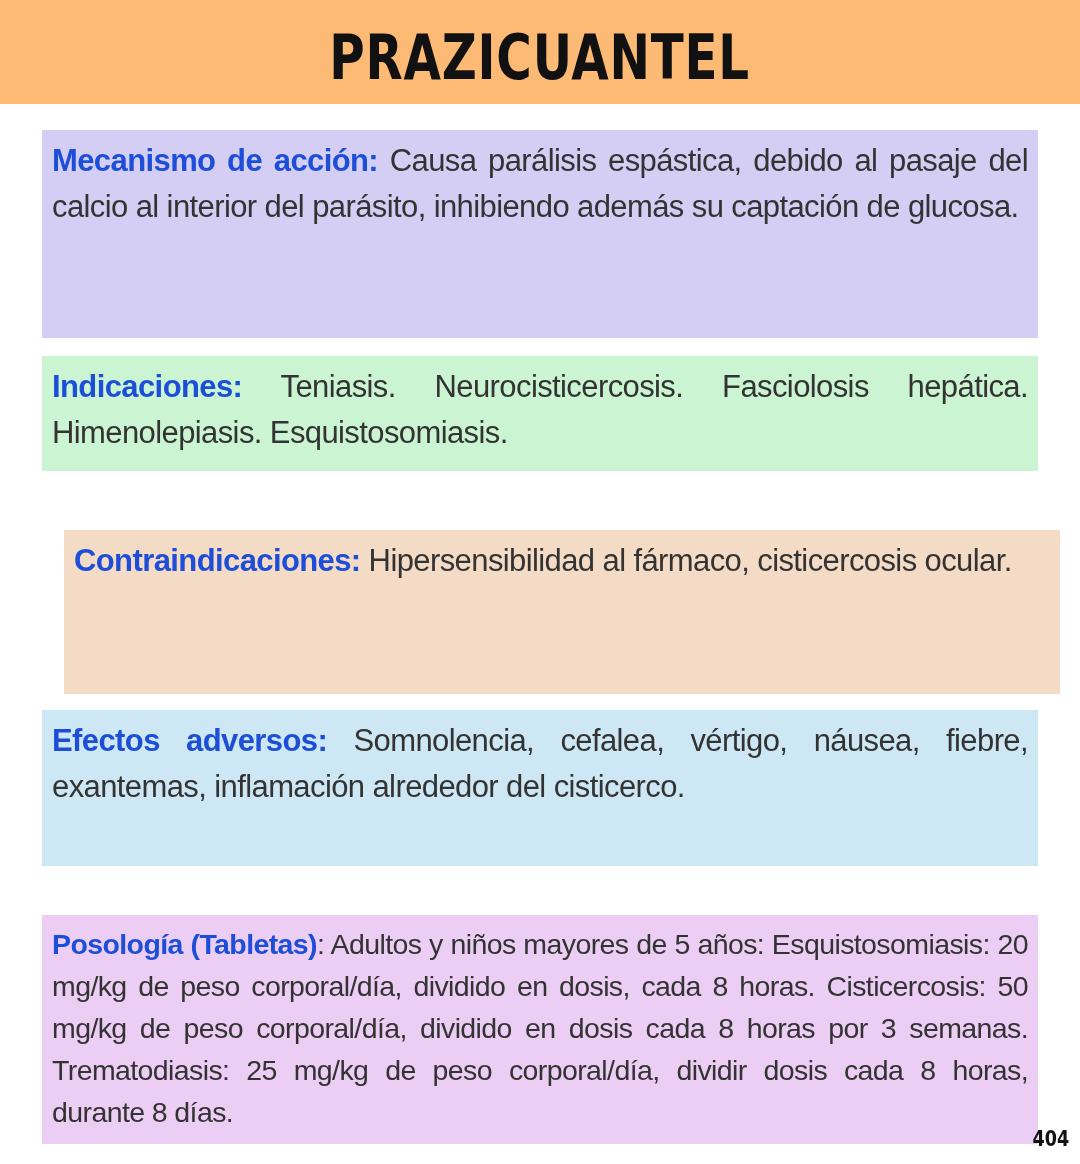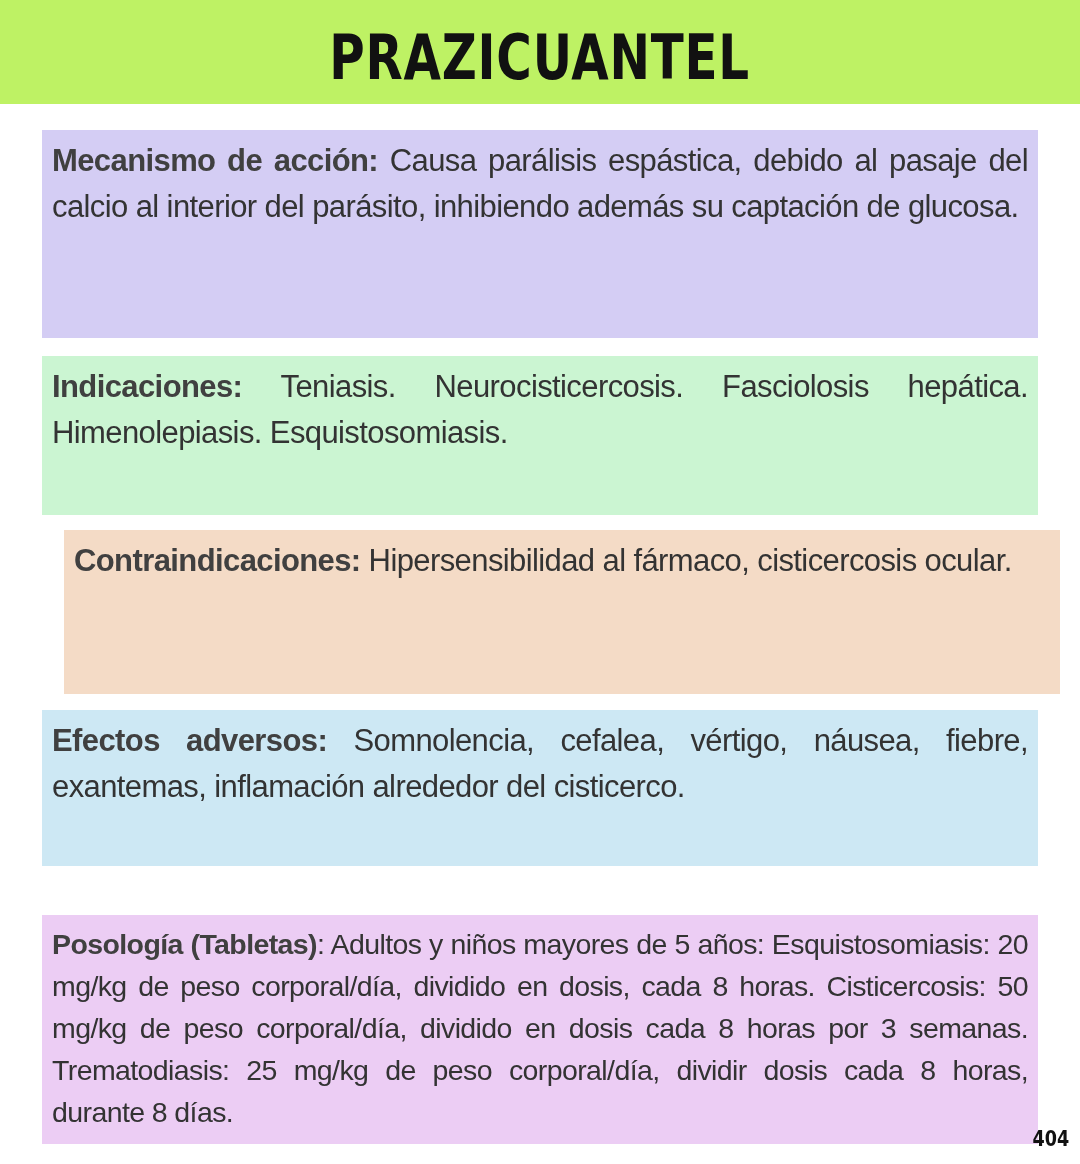--- a/index.html
+++ b/index.html
@@ -1,27 +1,27 @@
 <!DOCTYPE html>
 <html><head>
 <meta charset="utf-8">
 <style>
   html, body { margin:0; padding:0; }
   body { width:1080px; height:1164px; background:#ffffff; position:relative; overflow:hidden;
          font-family:"Liberation Sans", sans-serif; color:#222; }
-  .header { position:absolute; left:0; top:0; width:1080px; height:104px; background:#bef264;
+  .header { position:absolute; left:0; top:0; width:1080px; height:104px; background:#fdba74;
             display:flex; align-items:center; justify-content:center; }
   .title { font-family:"DejaVu Sans", sans-serif; font-weight:bold; font-size:62px; color:#111;
            transform:scaleX(0.78); letter-spacing:1px; margin-top:10px; }
   .box { position:absolute; left:42px; width:996px; box-sizing:border-box; padding:8px 10px 0 10px; }
   .box p { margin:0; text-align:justify; font-size:31px; line-height:46px; color:#333;
            font-family:"Liberation Sans", sans-serif; letter-spacing:-0.6px; }
-  .box p b { color:#404040; }
+  .box p b { color:#1d4ed8; }
   .b1 { top:130px; height:208px; background:#d4cdf4; }
-  .b2 { top:356px; height:159px; background:#cbf5d2; }
+  .b2 { top:356px; height:115px; background:#cbf5d2; }
   .b3 { top:530px; height:164px; background:#f4dbc6;margin-left:22px; }
   .b4 { top:710px; height:156px; background:#cde8f4; }
   .b5 { top:915px; height:229px; background:#eccdf4; }
   .b5 p { font-size:28.5px; line-height:42px; }
   .page-num { position:absolute; right:6px; top:1126px; font-family:"DejaVu Sans", sans-serif;
               font-weight:bold; font-size:22px; transform:scaleX(0.8); color:#111; }
 </style>
 </head>
 <body>
 

